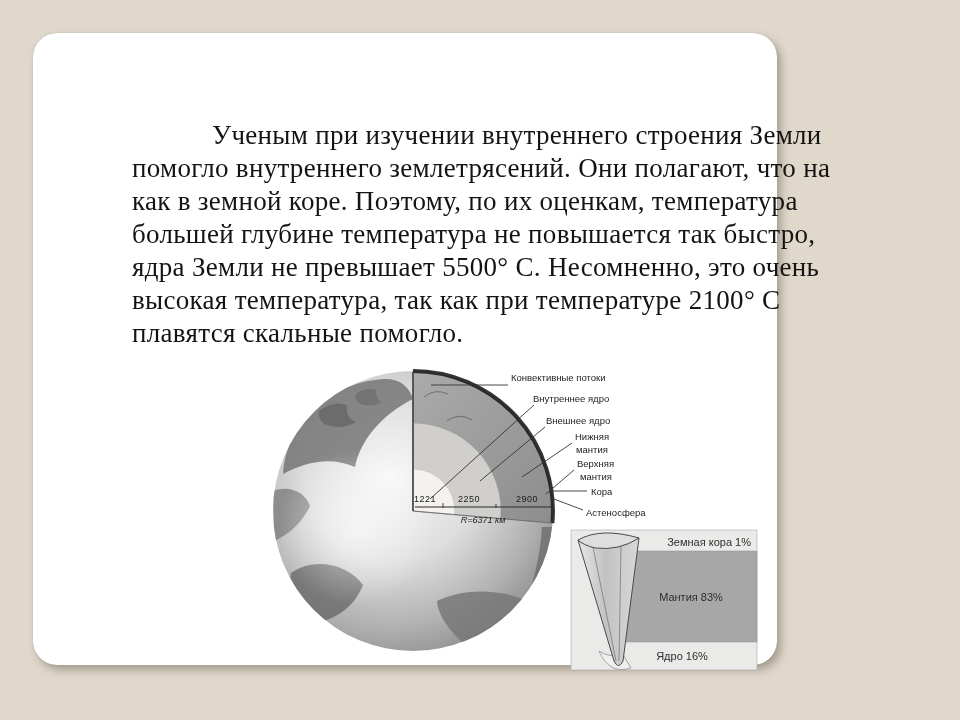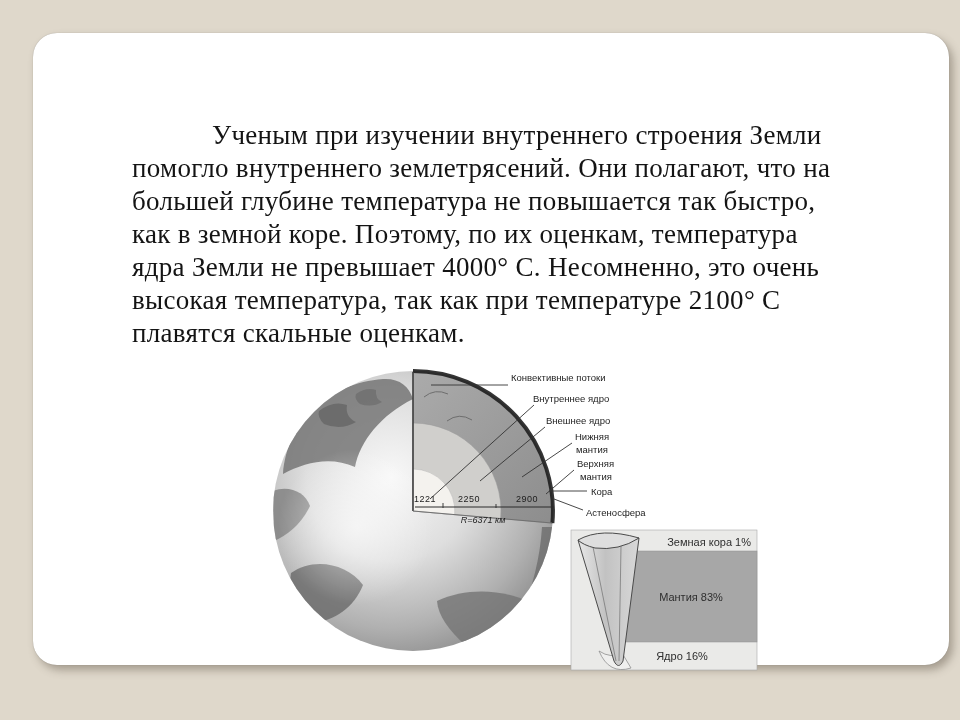--- a/index.html
+++ b/index.html
@@ -1,18 +1,18 @@
 <!DOCTYPE html>
 <html><head>
 <meta charset="utf-8">
 <style>
   html,body{margin:0;padding:0;background:#dfd8cb;}
   .slide{position:relative;width:960px;height:720px;background:#dfd8cb;
          font-family:"Liberation Serif",serif;overflow:hidden;}
-  .card{position:absolute;left:33px;top:33px;width:916px;height:632px;background:#ffffff;
+  .card{position:absolute;left:33px;top:33px;width:744px;height:632px;background:#ffffff;
         border-radius:24px;box-shadow:4px 5px 9px rgba(95,85,70,.45),0 0 1px rgba(0,0,0,.3);}
   .para{position:absolute;left:99px;top:86px;width:786px;color:#141414;
         font-size:27px;line-height:33px;letter-spacing:.3px;}
   .tline{white-space:nowrap;}
   .indent{padding-left:80px;}
   .figure{position:absolute;left:228px;top:326px;width:505px;height:332px;}
   svg text{font-family:"Liberation Sans",sans-serif;fill:#1d1d1d;}
   .lbl{font-size:9.5px;}
   .num{font-size:9px;letter-spacing:.5px;}
   .rlab{font-size:9px;font-style:italic;}
@@ -21,25 +21,25 @@
 </style>
 </head>
 <body>
 
 <div class="slide">
   <div class="card">
 
     <div class="para">
       <div class="tline indent">Ученым при изучении внутреннего строения Земли</div>
       <div class="tline">помогло внутреннего землетрясений. Они полагают, что на</div>
+      <div class="tline">как в земной коре. Поэтому, по их оценкам, температура</div>
       <div class="tline">большей глубине температура не повышается так быстро,</div>
-      <div class="tline">как в земной коре. Поэтому, по их оценкам, температура</div>
-      <div class="tline">ядра Земли не превышает 4000° С. Несомненно, это очень</div>
+      <div class="tline">ядра Земли не превышает 5500° С. Несомненно, это очень</div>
       <div class="tline">высокая температура, так как при температуре 2100° С</div>
-      <div class="tline">плавятся скальные оценкам.</div>
+      <div class="tline">плавятся скальные помогло.</div>
     </div>
 
     <svg class="figure" viewBox="0 0 505 332">
       <defs>
         <radialGradient id="gSphere" cx="42%" cy="38%" r="75%">
           <stop offset="0%" stop-color="#f8f8f8"></stop>
           <stop offset="40%" stop-color="#dedede"></stop>
           <stop offset="72%" stop-color="#b0b0b0"></stop>
           <stop offset="100%" stop-color="#7c7c7c"></stop>
         </radialGradient>

